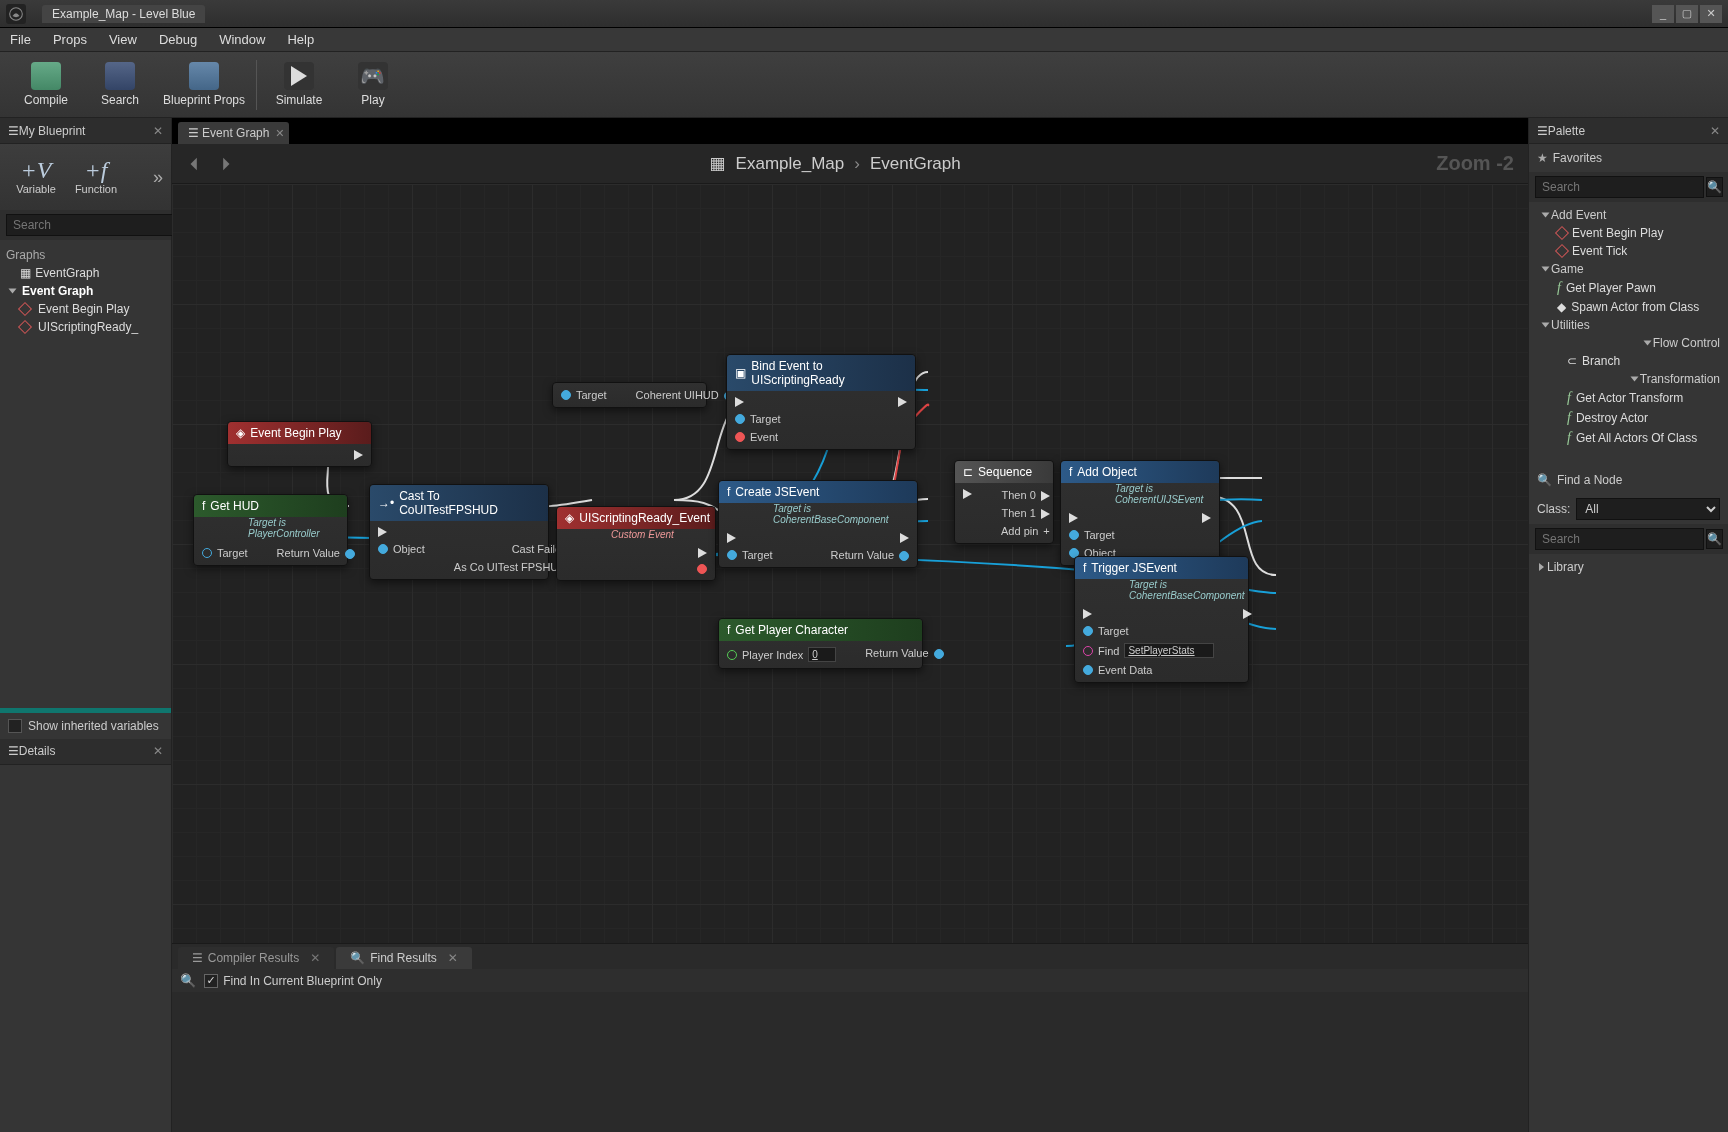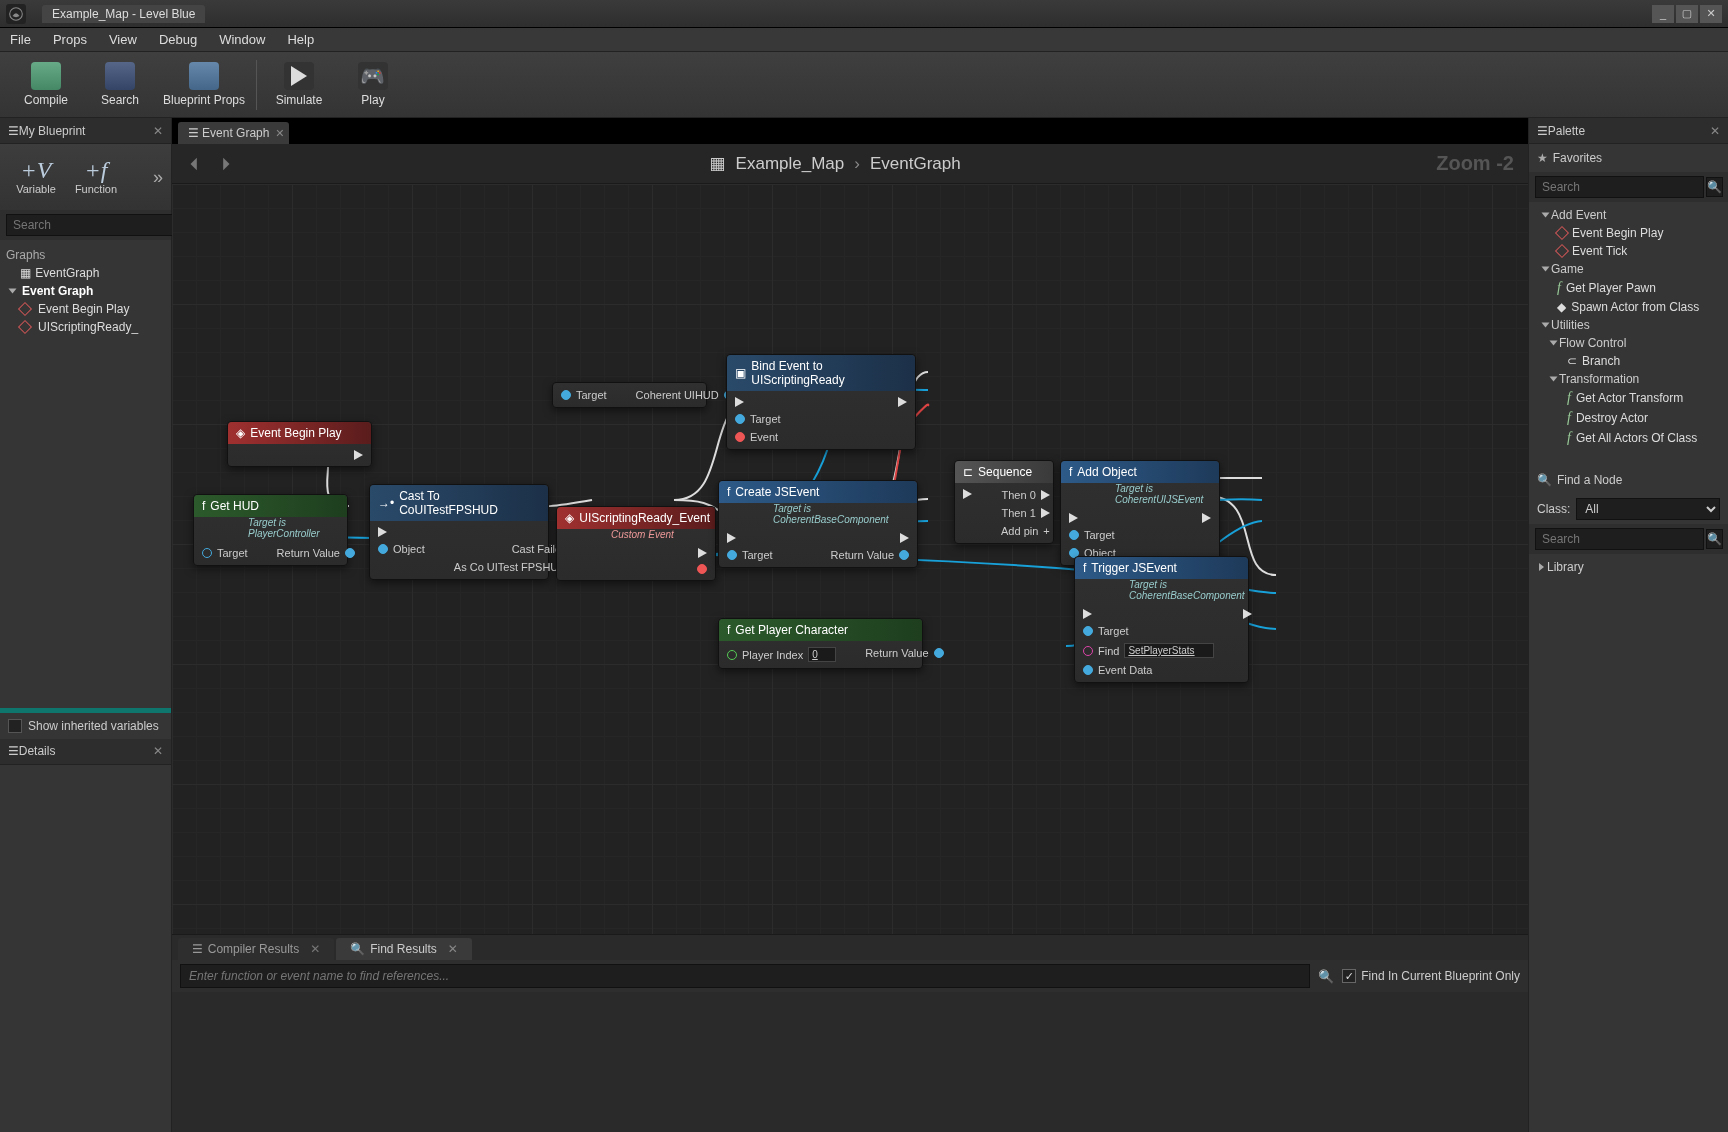--- a/index.html
+++ b/index.html
@@ -88,21 +88,21 @@
 .node-body { padding:6px 8px; display:flex; justify-content:space-between; gap:29px; }
 .pins { display:flex; flex-direction:column; gap:6px; }
 .pin { display:flex; align-items:center; gap:5px; white-space:nowrap; }
 .pin-dot { width:10px; height:10px; border-radius:50%; border:1px solid #888; }
 .pin-dot.exec { width:0; height:0; border:none; border-left:9px solid #ddd; border-top:5px solid transparent; border-bottom:5px solid transparent; border-radius:0; }
 .pin-dot.blue { border-color:#4ad; background:#4ad; }
 .pin-dot.bluee { border-color:#4ad; }
 .pin-dot.red { border-color:#e55; background:#e55; }
 .pin-dot.green { border-color:#5c5; }
 .pin-dot.pink { border-color:#d4a; }
-.pin.right { justify-content:flex-end; }
+.pin.right { justify-content:flex-end;align-items:flex-end; }
 .pin input { background:#1a1a1a; border:1px solid #444; color:#ccc; width:28px; font-size:10px; padding:1px 3px;text-decoration:underline; }
 .pin input.wide { width:90px; }
 
 
 svg.wires { position:absolute; inset:0; width:100%; height:100%; pointer-events:none; }
 svg.wires path { fill:none; stroke-width:2; }
 .w-white { stroke:#ddd; }
 .w-blue { stroke:#18a0d8; }
 .w-red { stroke:#d44; }
 
@@ -115,21 +115,21 @@
 .find-chk { display:flex; align-items:center; gap:5px; font-size:12px; }
 .find-chk .cb { width:14px; height:14px; background:#222; border:1px solid #666; display:flex; align-items:center; justify-content:center; color:#ddd; font-size:11px; }
 .results { flex:0 0 140px; background:#2a2a2a; }
 
 
 .pal-sec { padding:4px 8px; font-size:12px; }
 .pal-head { display:flex; align-items:center; gap:5px; color:#ccc; padding:3px 0; }
 .pal-head .star { color:#aaa; }
 .pal-item { padding:2px 0 2px 20px; color:#ddd; display:flex; align-items:center; gap:5px; }
 .pal-cat { padding:2px 0 2px 6px; color:#ccc; }
-.pal-subcat { padding:2px 0 2px 14px; color:#ccc; }
+.pal-subcat { padding:2px 0 2px 14px; color:#ccc;text-align:right; }
 .pal-item .pd { width:10px; height:10px; transform:rotate(45deg); border:1px solid #c55; }
 .pal-item .pf { color:#9c9; font-style:italic; font-family:serif; font-size:14px; }
 .class-row { display:flex; align-items:center; gap:6px; padding:4px 8px; font-size:12px; }
 .class-row select { flex:1; background:#1e1e1e; border:1px solid #111; color:#ccc; font-size:12px; padding:2px 4px; }
 .lib { padding:6px 10px; font-size:12px; color:#ccc; }
 
 .tri { display:inline-block; width:0; height:0; border-left:5px solid #aaa; border-top:4px solid transparent; border-bottom:4px solid transparent; margin-right:3px; }
 .tri.down { transform:rotate(90deg); }
 </style>
 </head>
@@ -545,21 +545,20 @@
         </div>
       </div>
 
     </div>
 
     <div class="bottom-tabs">
       <div class="btab inactive">☰ <span>Compiler Results</span> <span class="x" style="margin-left:6px;color:#777">✕</span></div>
       <div class="btab">🔍 <span>Find Results</span> <span class="x" style="margin-left:6px;color:#888">✕</span></div>
     </div>
     <div class="find-row">
-      <input placeholder="Enter function or event name to find references..." style="">
       <span>🔍</span>
       <div class="find-chk">
           <div class="cb">✓</div>
           <span>Find In Current Blueprint Only</span>
         </div>
     </div>
     <div class="results"></div>
   </div>
 
   <div class="right-col">

